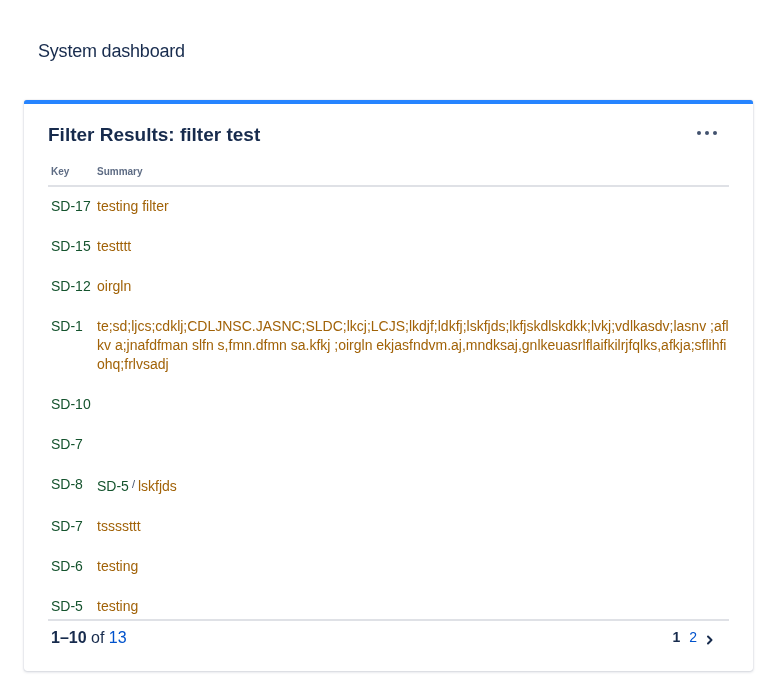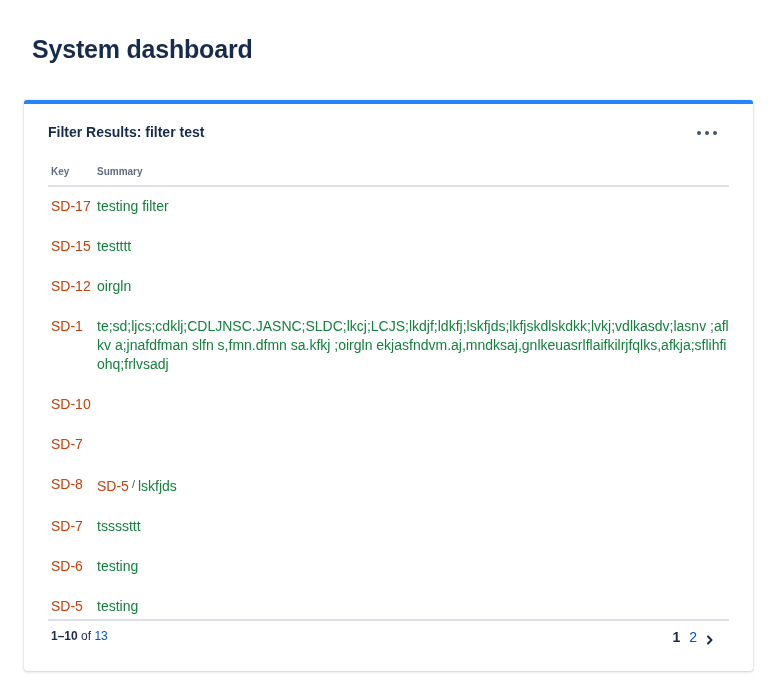--- a/index.html
+++ b/index.html
@@ -9,43 +9,43 @@
     width: 775px;
     height: 699px;
     overflow: hidden;
     font-family: "Liberation Sans", "DejaVu Sans", sans-serif;
     color: #172b4d;
   }
   .page-title {
     position: absolute;
     left: 24px;
     top: 27px;
-    margin: 8px;
-    font-size: 25px;
-    font-weight: 700;
+    margin: 14px;
+    font-size: 18px;
+    font-weight: 400;
     color: #172b4d;
     letter-spacing: -0.2px;
   }
   .card {
     position: absolute;
     left: 24px;
     top: 100px;
     width: 729px;
     height: 571px;
     background: #fff;
     border-top: 4px solid #2684ff;
     border-radius: 3px;
     box-shadow: 0 1px 3px rgba(9,30,66,0.18), 0 0 1px rgba(9,30,66,0.25);
     box-sizing: border-box;
   }
   .card-title {
     position: absolute;
     left: 24px;
     top: 20px;
-    font-size: 14px;
+    font-size: 19px;
     font-weight: 600;
     color: #172b4d;
   }
   .more-button {
     position: absolute;
     right: 36px;
     top: 21px;
     width: 20px;
     height: 16px;
     display: flex;
@@ -81,36 +81,36 @@
   .col-summary { flex: 1; overflow: hidden; }
   .row {
     display: flex;
     font-size: 14px;
     color: #42526e;
     line-height: 19px;
     padding-top: 10px;
     padding-bottom: 11px;
   }
   .row .col-summary { white-space: normal; word-break: break-all; }
-  .row a { color: #c2410c; text-decoration: none; }
-  .row .summary-text { color: #15803d; text-align: right; }
+  .row a { color: #14532d; text-decoration: none; }
+  .row .summary-text { color: #a16207; text-align: right; }
   .row .parent-sep { font-size: 11px; vertical-align: 3px; margin: 0 3px; }
   .tfoot {
     position: absolute;
     left: 24px;
     top: 515px;
     width: 681px;
     border-top: 2px solid #dfe1e6;
     height: 40px;
   }
   .count {
     position: absolute;
     left: 3px;
     top: 8px;
-    font-size: 12px;
+    font-size: 16px;
     color: #172b4d;
   }
   .count b { font-weight: 700; }
   .count .total { color: #0052cc; cursor: pointer; }
   .pagination {
     position: absolute;
     right: 14px;
     top: 8px;
     display: flex;
     align-items: center;

